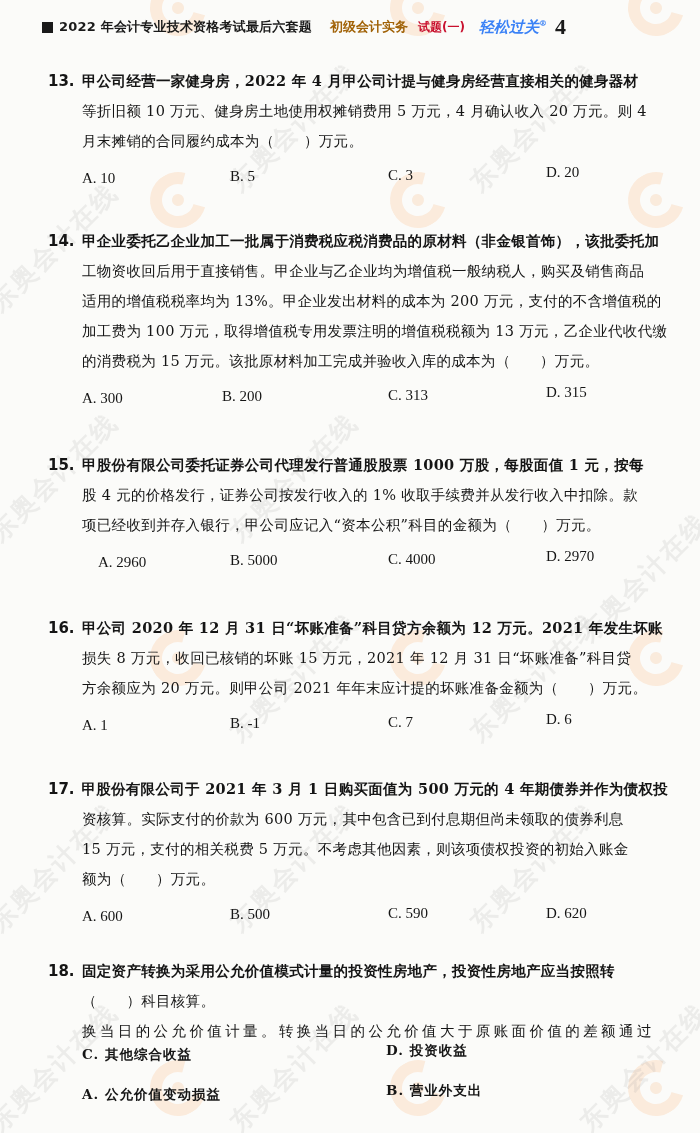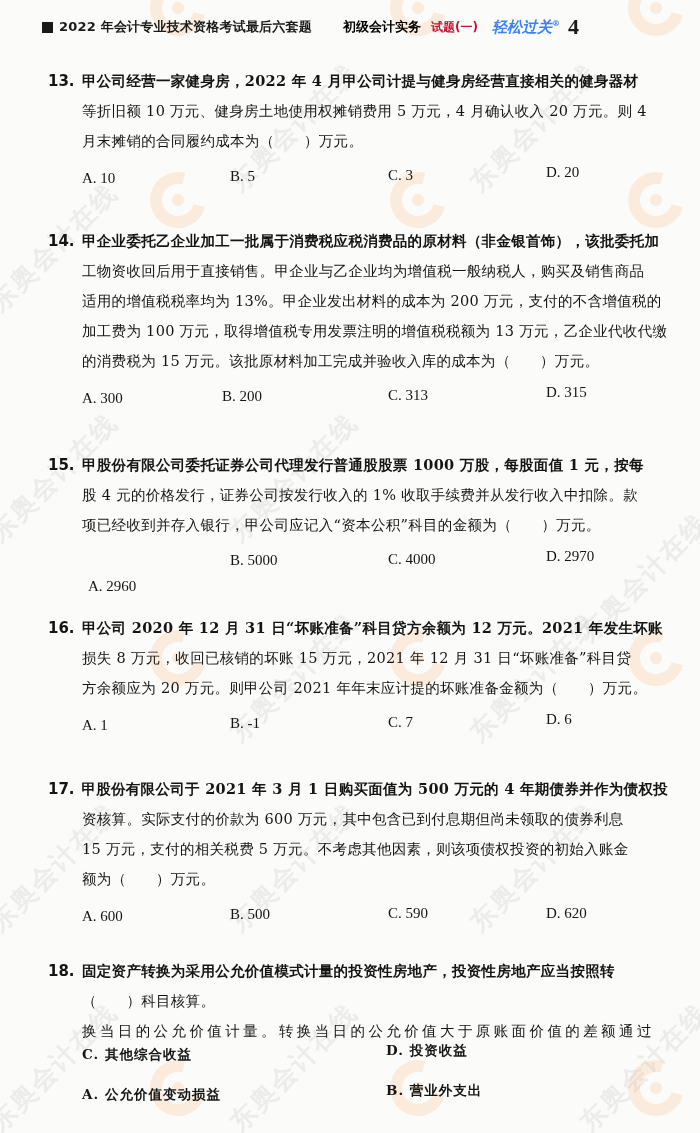--- a/index.html
+++ b/index.html
@@ -70,22 +70,22 @@
     }
     .header .title {
       font-size: 13px;
       font-weight: bold;
       color: #1a1a1a;
       letter-spacing: 0.2px;
     }
     .header .subject {
       font-size: 13px;
       font-weight: bold;
-      color: #000000;
-      margin-left: 25px;
+      color: #a16207;
+      margin-left: 12px;
     }
     .header .paper {
       font-size: 12px;
       color: #c8102e;
       margin-left: 4px;
       font-weight: bold;
     }
     .header .brand {
       font-family: "DejaVu Serif", serif;
       font-style: italic;
@@ -239,21 +239,21 @@
   </div>
 
   <div class="question" style="top:450px;">
     <div class="q-line">
       <span class="q-num">15.</span>
       <span class="q-text">甲股份有限公司委托证券公司代理发行普通股股票 1000 万股，每股面值 1 元，按每</span>
     </div>
     <div class="q-cont">股 4 元的价格发行，证券公司按发行收入的 1% 收取手续费并从发行收入中扣除。款</div>
     <div class="q-cont">项已经收到并存入银行，甲公司应记入“资本公积”科目的金额为（　　）万元。</div>
     <div class="options">
-      <span class="opt" style="left:40px;margin-top:24px;"><span>A.</span> <span>2960</span></span>
+      <span class="opt" style="left:50px;"><span>A.</span> <span>2960</span></span>
       <span class="opt" style="left:182px;top:-2px;"><span>B.</span> <span>5000</span></span>
       <span class="opt" style="left:340px;top:-3px;"><span>C.</span> <span>4000</span></span>
       <span class="opt" style="left:498px;top:-6px;"><span>D.</span> <span>2970</span></span>
     </div>
   </div>
 
   <div class="question" style="top:613px;">
     <div class="q-line">
       <span class="q-num">16.</span>
       <span class="q-text">甲公司 2020 年 12 月 31 日“坏账准备”科目贷方余额为 12 万元。2021 年发生坏账</span>

